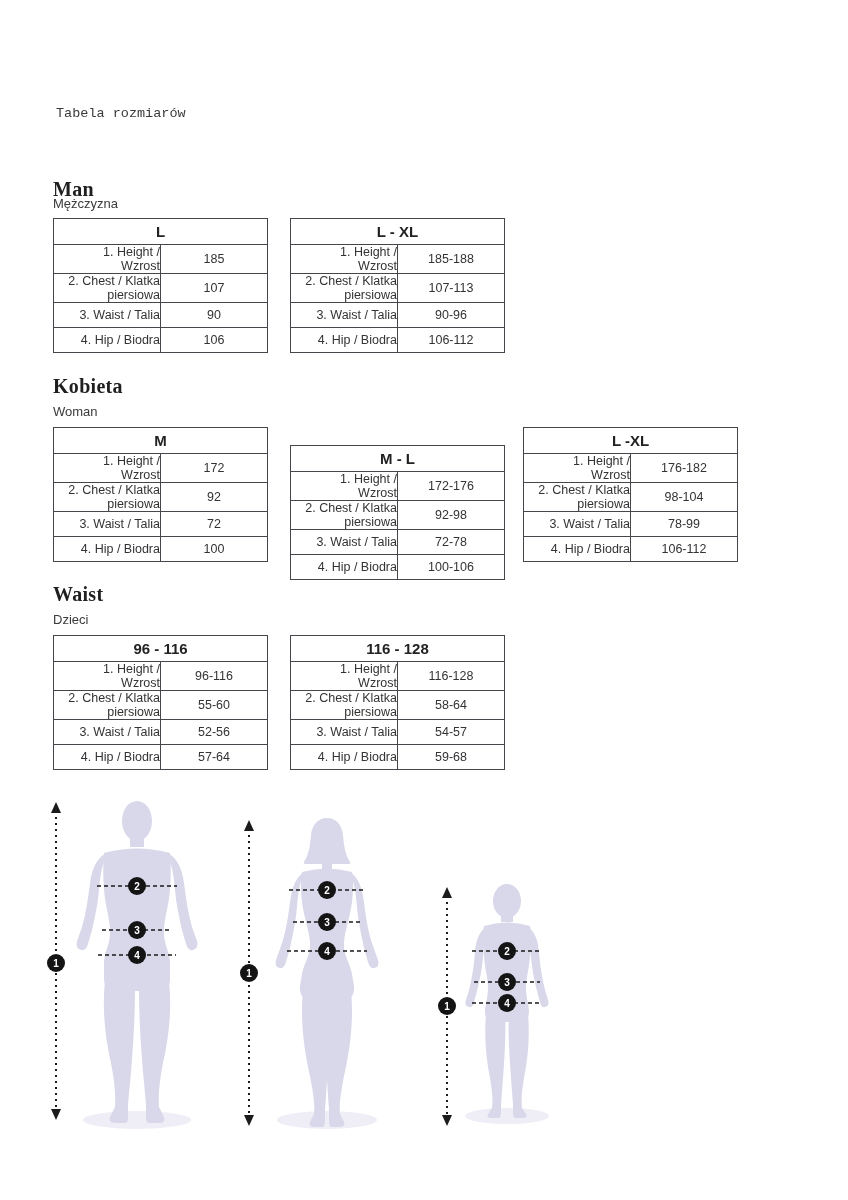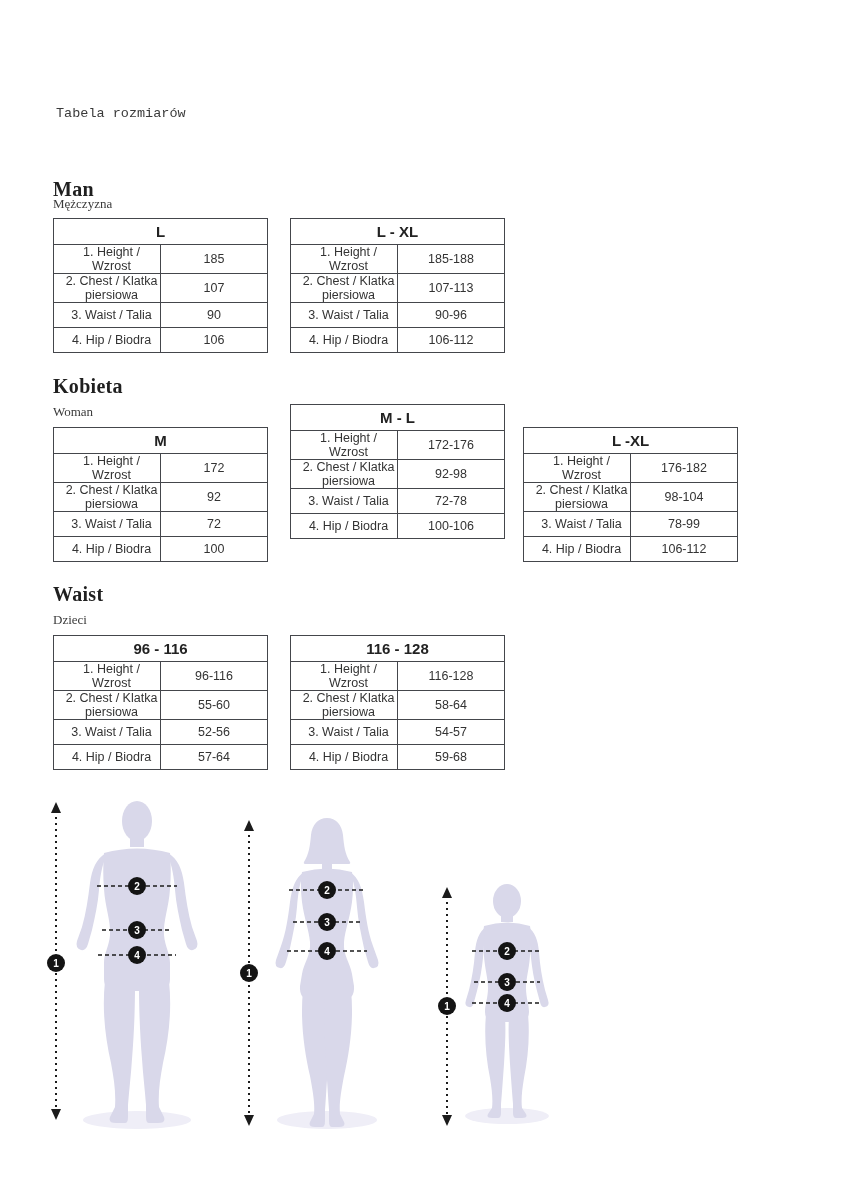--- a/index.html
+++ b/index.html
@@ -11,31 +11,31 @@
   .abs { position:absolute; }
   .page-title {
     left:54px; top:50px; font-family:"Liberation Serif", serif;
     font-weight:bold; font-size:42px; color:#1b1b1b; letter-spacing:0.5px;
   }
   .page-subtitle { left:56px; top:106px; font-size:13.5px; color:#3a3a3a;font-family:Liberation Mono, monospace; }
   .sec-heading {
     font-family:"Liberation Serif", serif; font-weight:bold;
     font-size:20px; color:#1f1f1f; letter-spacing:0.3px;
   }
-  .sec-subheading { font-size:13px; color:#3a3a3a;font-family:Liberation Serif, serif; }
+  .sec-subheading { font-size:13px; color:#3a3a3a; }
   table.size-table {
     position:absolute; border-collapse:collapse; width:215px; table-layout:fixed;
     background:#ffffff;
   }
   table.size-table th, table.size-table td { border:1px solid #44464b; }
   table.size-table th {
     height:26px; font-size:15px; font-weight:bold; text-align:center; color:#222222;
   }
   table.size-table td { height:25px; font-size:12.5px; color:#333333; }
-  td.lbl { width:157px; padding-left:9px; text-align:center; }
+  td.lbl { width:157px; padding-left:9px; text-align:right; }
   td.val { width:58px; text-align:center; font-size:13px; }
   svg text.marker-num {
     font-family:"Liberation Sans", sans-serif; font-size:10px; font-weight:bold;
     fill:#ffffff; text-anchor:middle;
   }
   .sil { fill:#d9d8ea; }
   .shadow { fill:#efeef7; }
   .vline { stroke:#1b1b1b; stroke-width:2; stroke-dasharray:2 4; fill:none; }
   .hline { stroke:#1b1b1b; stroke-width:1.5; stroke-dasharray:4 3; fill:none; }
   .ah { fill:#1b1b1b; }
@@ -125,21 +125,21 @@
           <td class="lbl">3. Waist / Talia</td>
           <td class="val">72</td>
         </tr>
       <tr>
           <td class="lbl">4. Hip / Biodra</td>
           <td class="val">100</td>
         </tr>
     </tbody>
   </table>
 
-  <table class="size-table" style="left:290px;top:404px">
+  <table class="size-table" style="left:290px;top:445px">
     <thead>
         <tr>
           <th colspan="2">M - L</th>
         </tr>
       </thead>
     <tbody>
       <tr>
           <td class="lbl">1. Height / Wzrost</td>
           <td class="val">172-176</td>
         </tr>

